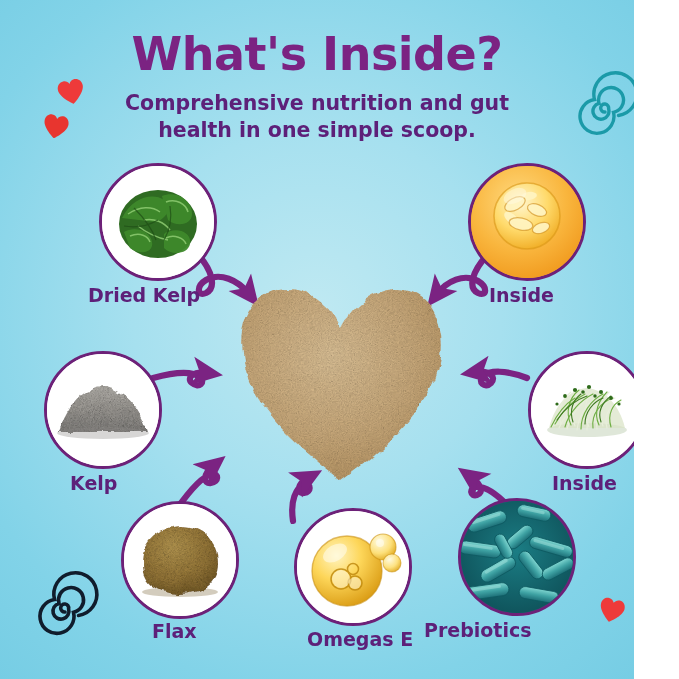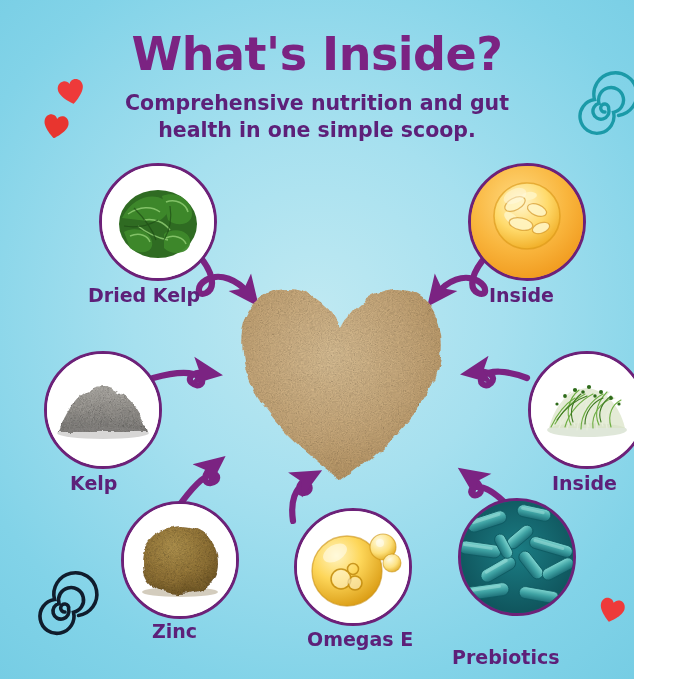--- a/index.html
+++ b/index.html
@@ -360,21 +360,21 @@
             <feDisplacementMap in="SourceGraphic" in2="t" scale="7" xChannelSelector="R" yChannelSelector="G"></feDisplacementMap>
           </filter>
         </defs>
         <rect width="112" height="112" fill="#ffffff"></rect>
         <g filter="url(#flaxRough)">
           <path d="M18,60 C18,36 34,22 56,22 C78,22 94,36 94,60 C94,78 78,90 56,90 C34,90 18,78 18,60 Z" fill="url(#flaxG)" filter="url(#flaxGrain)"></path>
         </g>
         <ellipse cx="56" cy="88" rx="38" ry="5" fill="#6d5524" opacity="0.3"></ellipse>
       </svg>
     </div>
-    <div class="label" style="left:152px; top:620px;">Zinc</div>
+    <div class="label" style="left:152px; top:620px;">Flax</div>
   </div>
 
   <div class="node">
     <div class="circle" style="left:294px; top:508px; width:118px; height:118px;">
       <svg width="112" height="112" viewBox="0 0 112 112">
         <defs>
           <radialGradient id="veG" cx="35%" cy="28%" r="78%">
             <stop offset="0%" stop-color="#fff4bf"></stop>
             <stop offset="45%" stop-color="#fdd659"></stop>
             <stop offset="100%" stop-color="#d99a12"></stop>
@@ -439,16 +439,16 @@
         <g fill="#a9e6e0" opacity="0.45">
           <rect x="10" y="16" width="30" height="3" rx="1.5" transform="rotate(-18 25 17)"></rect>
           <rect x="60" y="8" width="24" height="3" rx="1.5" transform="rotate(12 72 9)"></rect>
           <rect x="2" y="44" width="30" height="3" rx="1.5" transform="rotate(8 17 45)"></rect>
           <rect x="72" y="42" width="32" height="3" rx="1.5" transform="rotate(16 88 43)"></rect>
           <rect x="22" y="64" width="26" height="3" rx="1.5" transform="rotate(-30 35 65)"></rect>
           <rect x="6" y="86" width="34" height="3" rx="1.5" transform="rotate(-8 23 87)"></rect>
         </g>
       </svg>
     </div>
-    <div class="label" style="left:452px; top:619px;margin-top:27px;">Prebiotics</div>
+    <div class="label" style="left:424px; top:619px;">Prebiotics</div>
   </div>
 
 </div>
 
 </body></html>

